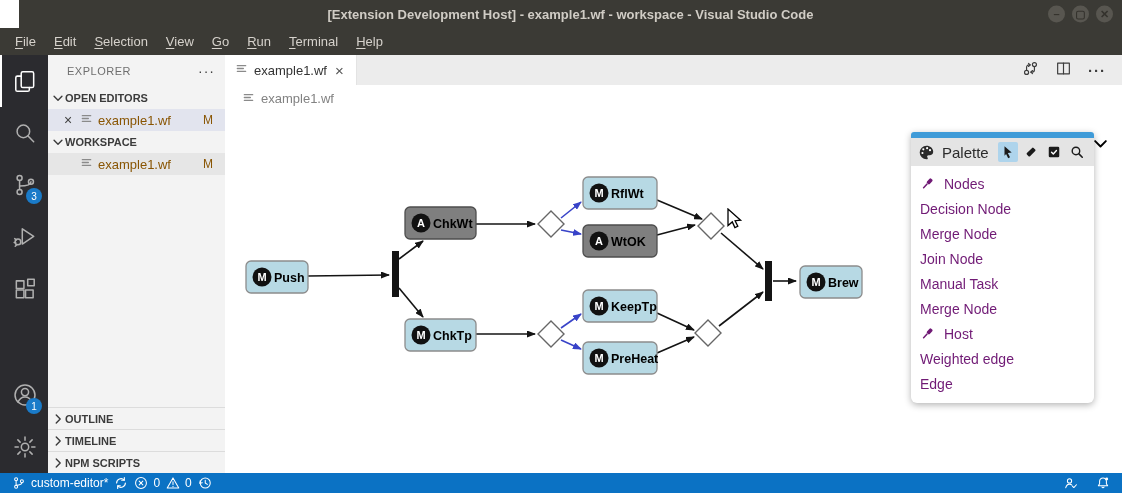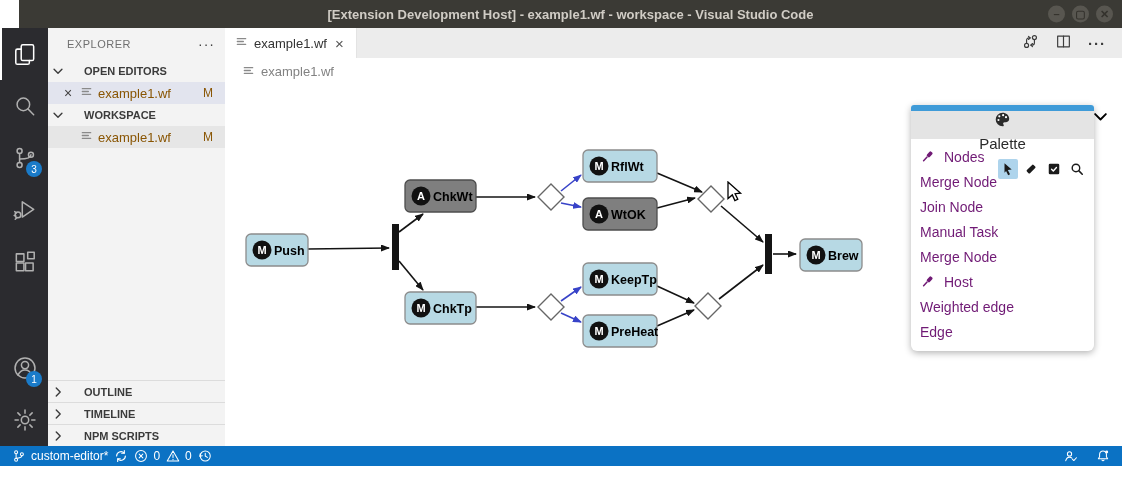--- a/index.html
+++ b/index.html
@@ -36,21 +36,21 @@
     background: var(--badge, #1a7bc9); color: #fff; border-radius: 50%;
     font-size: 10px; display: flex; align-items: center; justify-content: center; }
   .ab-spacer { flex: 1; }
 
   
   .sidebar { width: 177px; background: #f3f3f3; display: flex; flex-direction: column;
     color: #3b3b3b; font-size: 13px; }
   .sb-title { height: 32px; display: flex; align-items: center; padding: 0 10px 0 19px;
     font-size: 11px; color: #6f6f6f; letter-spacing: .5px; }
   .sb-more { margin-left: auto; color: #424242; font-size: 14px; letter-spacing: 1px; }
-  .pane-header { height: 22px; display: flex; align-items: center; gap: 19px;
+  .pane-header { height: 22px; display: flex; align-items: center; gap: 0;
     padding-left: 3px; font-size: 11px; font-weight: bold; color: #3b3b3b; }
   .pane-header svg { width: 14px; height: 14px; }
   .pane-header.bordered { border-top: 1px solid #dcdcdc; }
   .sb-row { height: 22px; display: flex; align-items: center; gap: 5px; padding-left: 13px; }
   .sb-row .close-x { color: #424242; font-size: 14px; width: 14px; text-align: center; }
   .sb-row.indent { padding-left: 32px; }
   .sb-row.sel1 { background: #e2e4ee; }
   .sb-row.sel2 { background: #e6e6e6; }
   .filename { color: var(--modified, #895503); }
   .m-badge { margin-left: auto; margin-right: 12px; color: var(--modified, #895503); font-size: 12px; }
@@ -73,21 +73,21 @@
 
   .canvas { position: relative; flex: 1; background: #fff; overflow: hidden; }
   #diagram { position: absolute; left: 0; top: 0; }
 
   
   .palette { position: absolute; left: 686px; top: 20px; width: 183px; background: #fff;
     border-radius: 3px 3px 6px 6px; box-shadow: 0 2px 7px rgba(0,0,0,.3);
     color: #1e1e1e; }
   .palette-accent { height: 6px; background: var(--accent, #3f9bd8); border-radius: 3px 3px 0 0; }
   .palette-header { height: 28px; background: #e4e4e4; display: flex; align-items: center;
-    gap: 7px; padding: 0 7px; font-size: 15px; color: #2b2b2b; flex-direction: column; }
+    gap: 7px; padding: 0 7px; font-size: 15px; color: #2b2b2b; }
   .palette-tools { margin-left: auto; display: flex; gap: 3px; }
   .tool { width: 20px; height: 20px; display: flex; align-items: center; justify-content: center;
     color: #1b1b1b; border-radius: 2px; }
   .tool.selected { background: #aed4ec; }
   .tool svg { width: 14px; height: 14px; }
   .palette-body { padding: 5px 0 7px; }
   .palette-row { height: 25px; display: flex; align-items: center; gap: 9px;
     padding-left: 9px; font-size: 14px; color: #701a75; }
   .palette-row svg { width: 15px; height: 15px; }
   .canvas-chevron { position: absolute; left: 866px; top: 22px; color: #000; }
@@ -109,20 +109,30 @@
 
   <div class="titlebar">
     <span>[Extension Development Host] - example1.wf - workspace - Visual Studio Code</span>
     <div class="window-controls">
         <div class="wc-btn">–</div>
         <div class="wc-btn">▢</div>
         <div class="wc-btn">✕</div>
       </div>
   </div>
 
+  <div class="menubar">
+      <div class="menu-item"><span class="mn">F</span>ile</div>
+      <div class="menu-item"><span class="mn">E</span>dit</div>
+      <div class="menu-item"><span class="mn">S</span>election</div>
+      <div class="menu-item"><span class="mn">V</span>iew</div>
+      <div class="menu-item"><span class="mn">G</span>o</div>
+      <div class="menu-item"><span class="mn">R</span>un</div>
+      <div class="menu-item"><span class="mn">T</span>erminal</div>
+      <div class="menu-item"><span class="mn">H</span>elp</div>
+    </div>
 
   <div class="main">
 
     <div class="activitybar">
         <div class="ab-item active">
           <span style="display: inline-flex;">
             <svg viewBox="0 0 24 24" fill="none" stroke="currentColor" stroke-width="1.4" stroke-linecap="round" stroke-linejoin="round">
               <rect x="8.5" y="3.5" width="11.5" height="14.5" rx="1.5"></rect>
               <path d="M16 18v2a1.5 1.5 0 0 1-1.5 1.5H5A1.5 1.5 0 0 1 3.5 20V9A1.5 1.5 0 0 1 5 7.5h3.5"></path>
             </svg>
@@ -411,20 +421,23 @@
                   <svg viewBox="0 0 16 16">
                     <g transform="rotate(43 8 8)">
                       <rect x="6.1" y="1.5" width="4" height="6.5" rx="1.3" fill="currentColor"></rect>
                       <rect x="7.3" y="8" width="1.6" height="7" rx=".8" fill="currentColor"></rect>
                     </g>
                   </svg>
                 </span>
                 <span>Nodes</span>
               </div>
               <div class="palette-row">
+                <span>Decision Node</span>
+              </div>
+              <div class="palette-row">
                 <span>Merge Node</span>
               </div>
               <div class="palette-row">
                 <span>Join Node</span>
               </div>
               <div class="palette-row">
                 <span>Manual Task</span>
               </div>
               <div class="palette-row">
                 <span>Merge Node</span>

